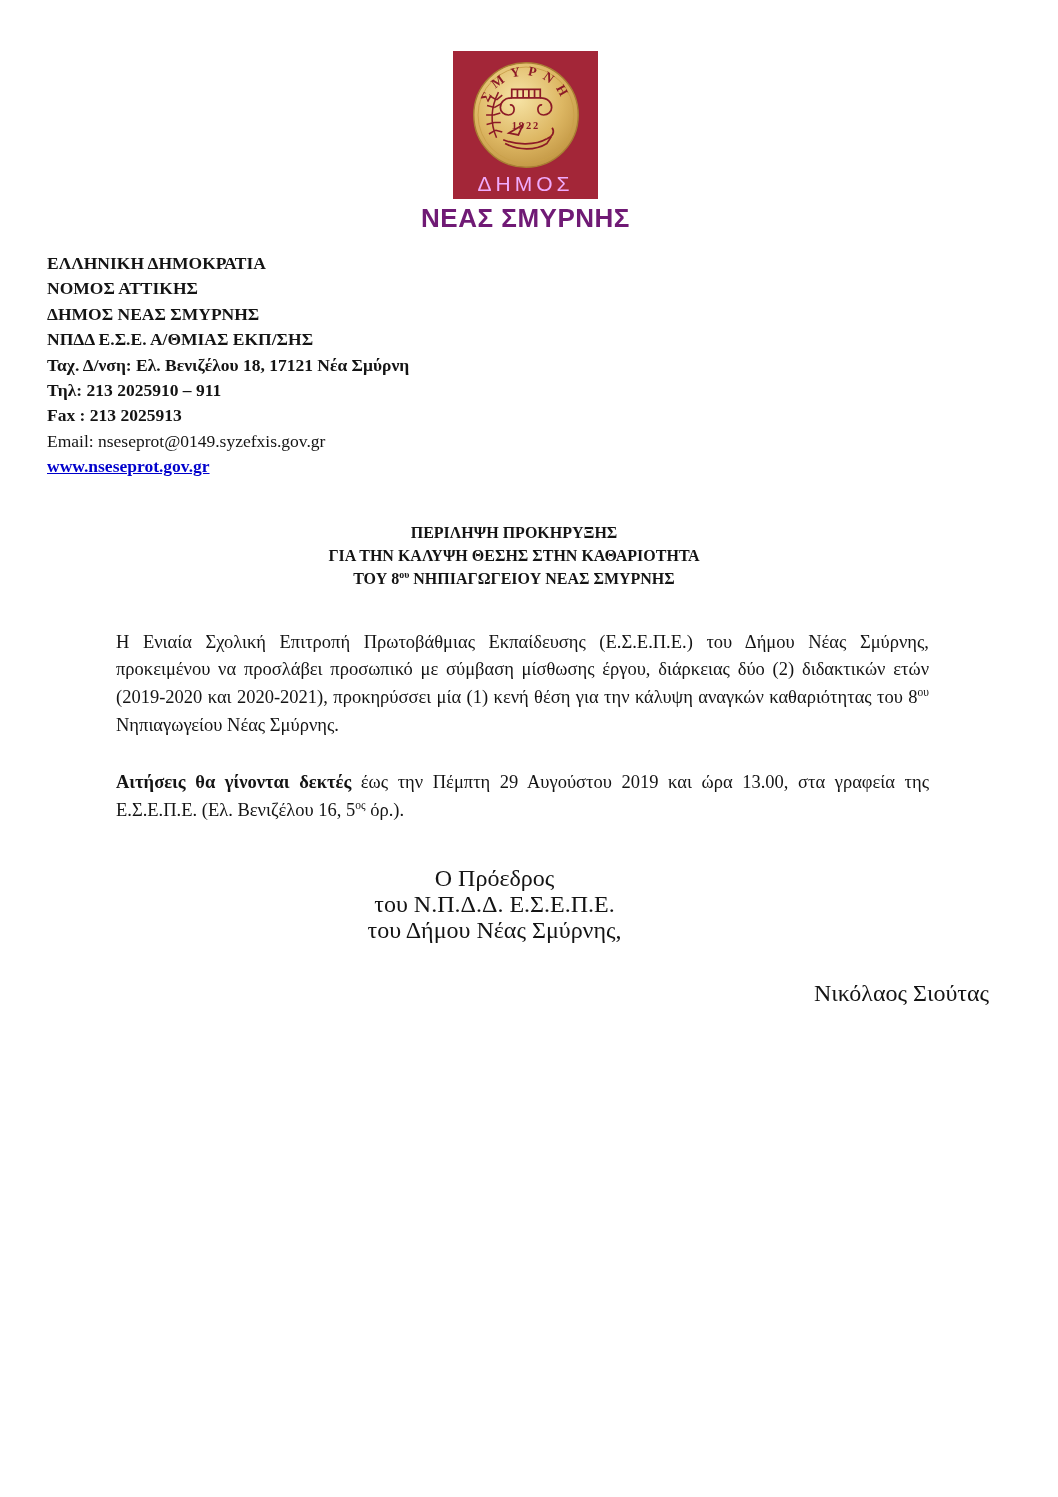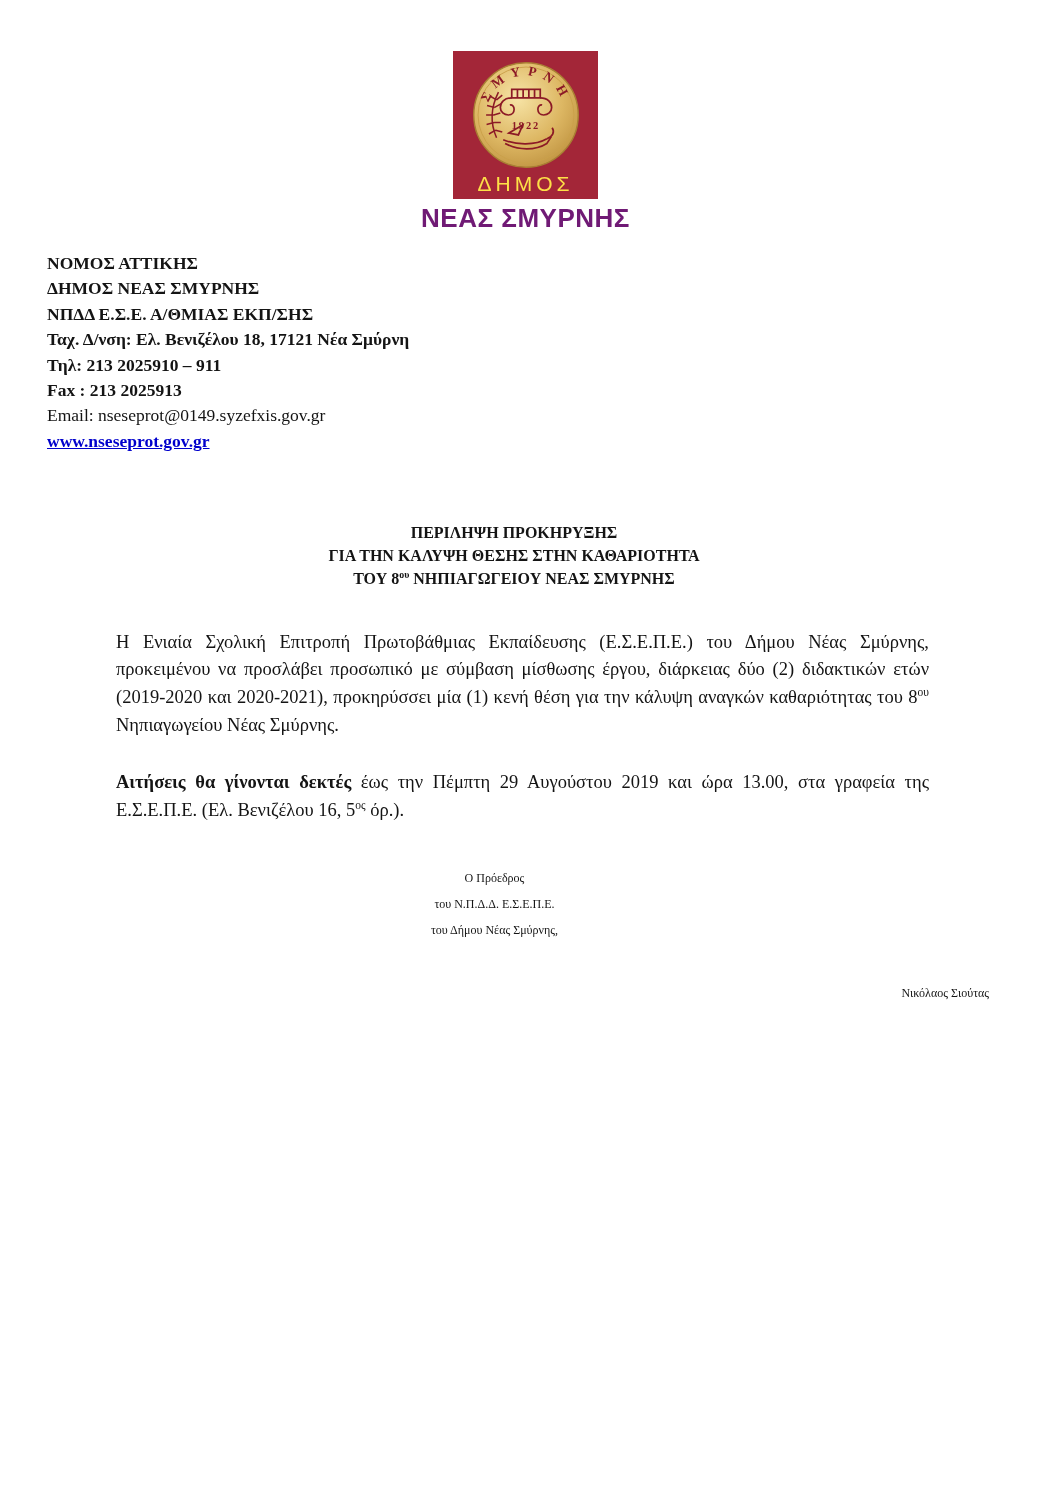--- a/index.html
+++ b/index.html
@@ -16,21 +16,21 @@
 
   
   .logo-block { position:absolute; top:51px; left:453px; width:145px; }
   .seal-square {
     width:145px; height:148px;
     background:#a32638;
     display:flex; flex-direction:column; align-items:center;
   }
   .seal-square svg { width:114px; height:114px; margin-top:7px; display:block; }
   .demos-label {
-    color:#fde047;
+    color:#f0abfc;
     font-family:"Liberation Sans", sans-serif;
     font-weight:400;
     font-size:21px;
     letter-spacing:4px;
     margin-top:1px;
     line-height:22px;
   }
   .municipality-name {
     position:absolute; left:50%; transform:translateX(-50%);
     top:152px; white-space:nowrap;
@@ -76,21 +76,21 @@
   }
   .p1 { top:610px; }
   .p2 { top:733px;margin-top:36px; }
   .body-paragraph .bold { font-weight:bold; }
   sup { font-size:62%; line-height:0; vertical-align:super; }
 
   
   .signature-block {
     position:absolute; top:866px; left:0; width:989px;
     text-align:center;
-    font-size:12px;
+    font-size:24px;
     line-height:25.8px;
   }
   .signatory-name { margin-top:38px;text-align:right; }
 </style>
 </head>
 <body>
 
 <div class="page">
 
   <div class="logo-block">
@@ -130,20 +130,21 @@
           <path d="M82 85 C88 83 90.5 78 87.5 73.5"></path>
           <path d="M42 79 L56.5 70.5 L52 81 Z"></path>
         </g>
       </svg>
       <div class="demos-label">ΔΗΜΟΣ</div>
     </div>
     <div class="municipality-name">ΝΕΑΣ ΣΜΥΡΝΗΣ</div>
   </div>
 
   <div class="sender-block">
+    <div class="sender-line bold">ΕΛΛΗΝΙΚΗ ΔΗΜΟΚΡΑΤΙΑ</div>
     <div class="sender-line bold">ΝΟΜΟΣ ΑΤΤΙΚΗΣ</div>
     <div class="sender-line bold">ΔΗΜΟΣ ΝΕΑΣ ΣΜΥΡΝΗΣ</div>
     <div class="sender-line bold">ΝΠΔΔ Ε.Σ.Ε. Α/ΘΜΙΑΣ ΕΚΠ/ΣΗΣ</div>
     <div class="sender-line bold">Ταχ. Δ/νση: Ελ. Βενιζέλου 18, 17121 Νέα Σμύρνη</div>
     <div class="sender-line bold">Τηλ: 213 2025910 – 911</div>
     <div class="sender-line bold">Fax : 213 2025913</div>
     <div class="sender-line">Email: nseseprot@0149.syzefxis.gov.gr</div>
     <div class="sender-line">
       <a class="website-link">www.nseseprot.gov.gr</a>
     </div>

